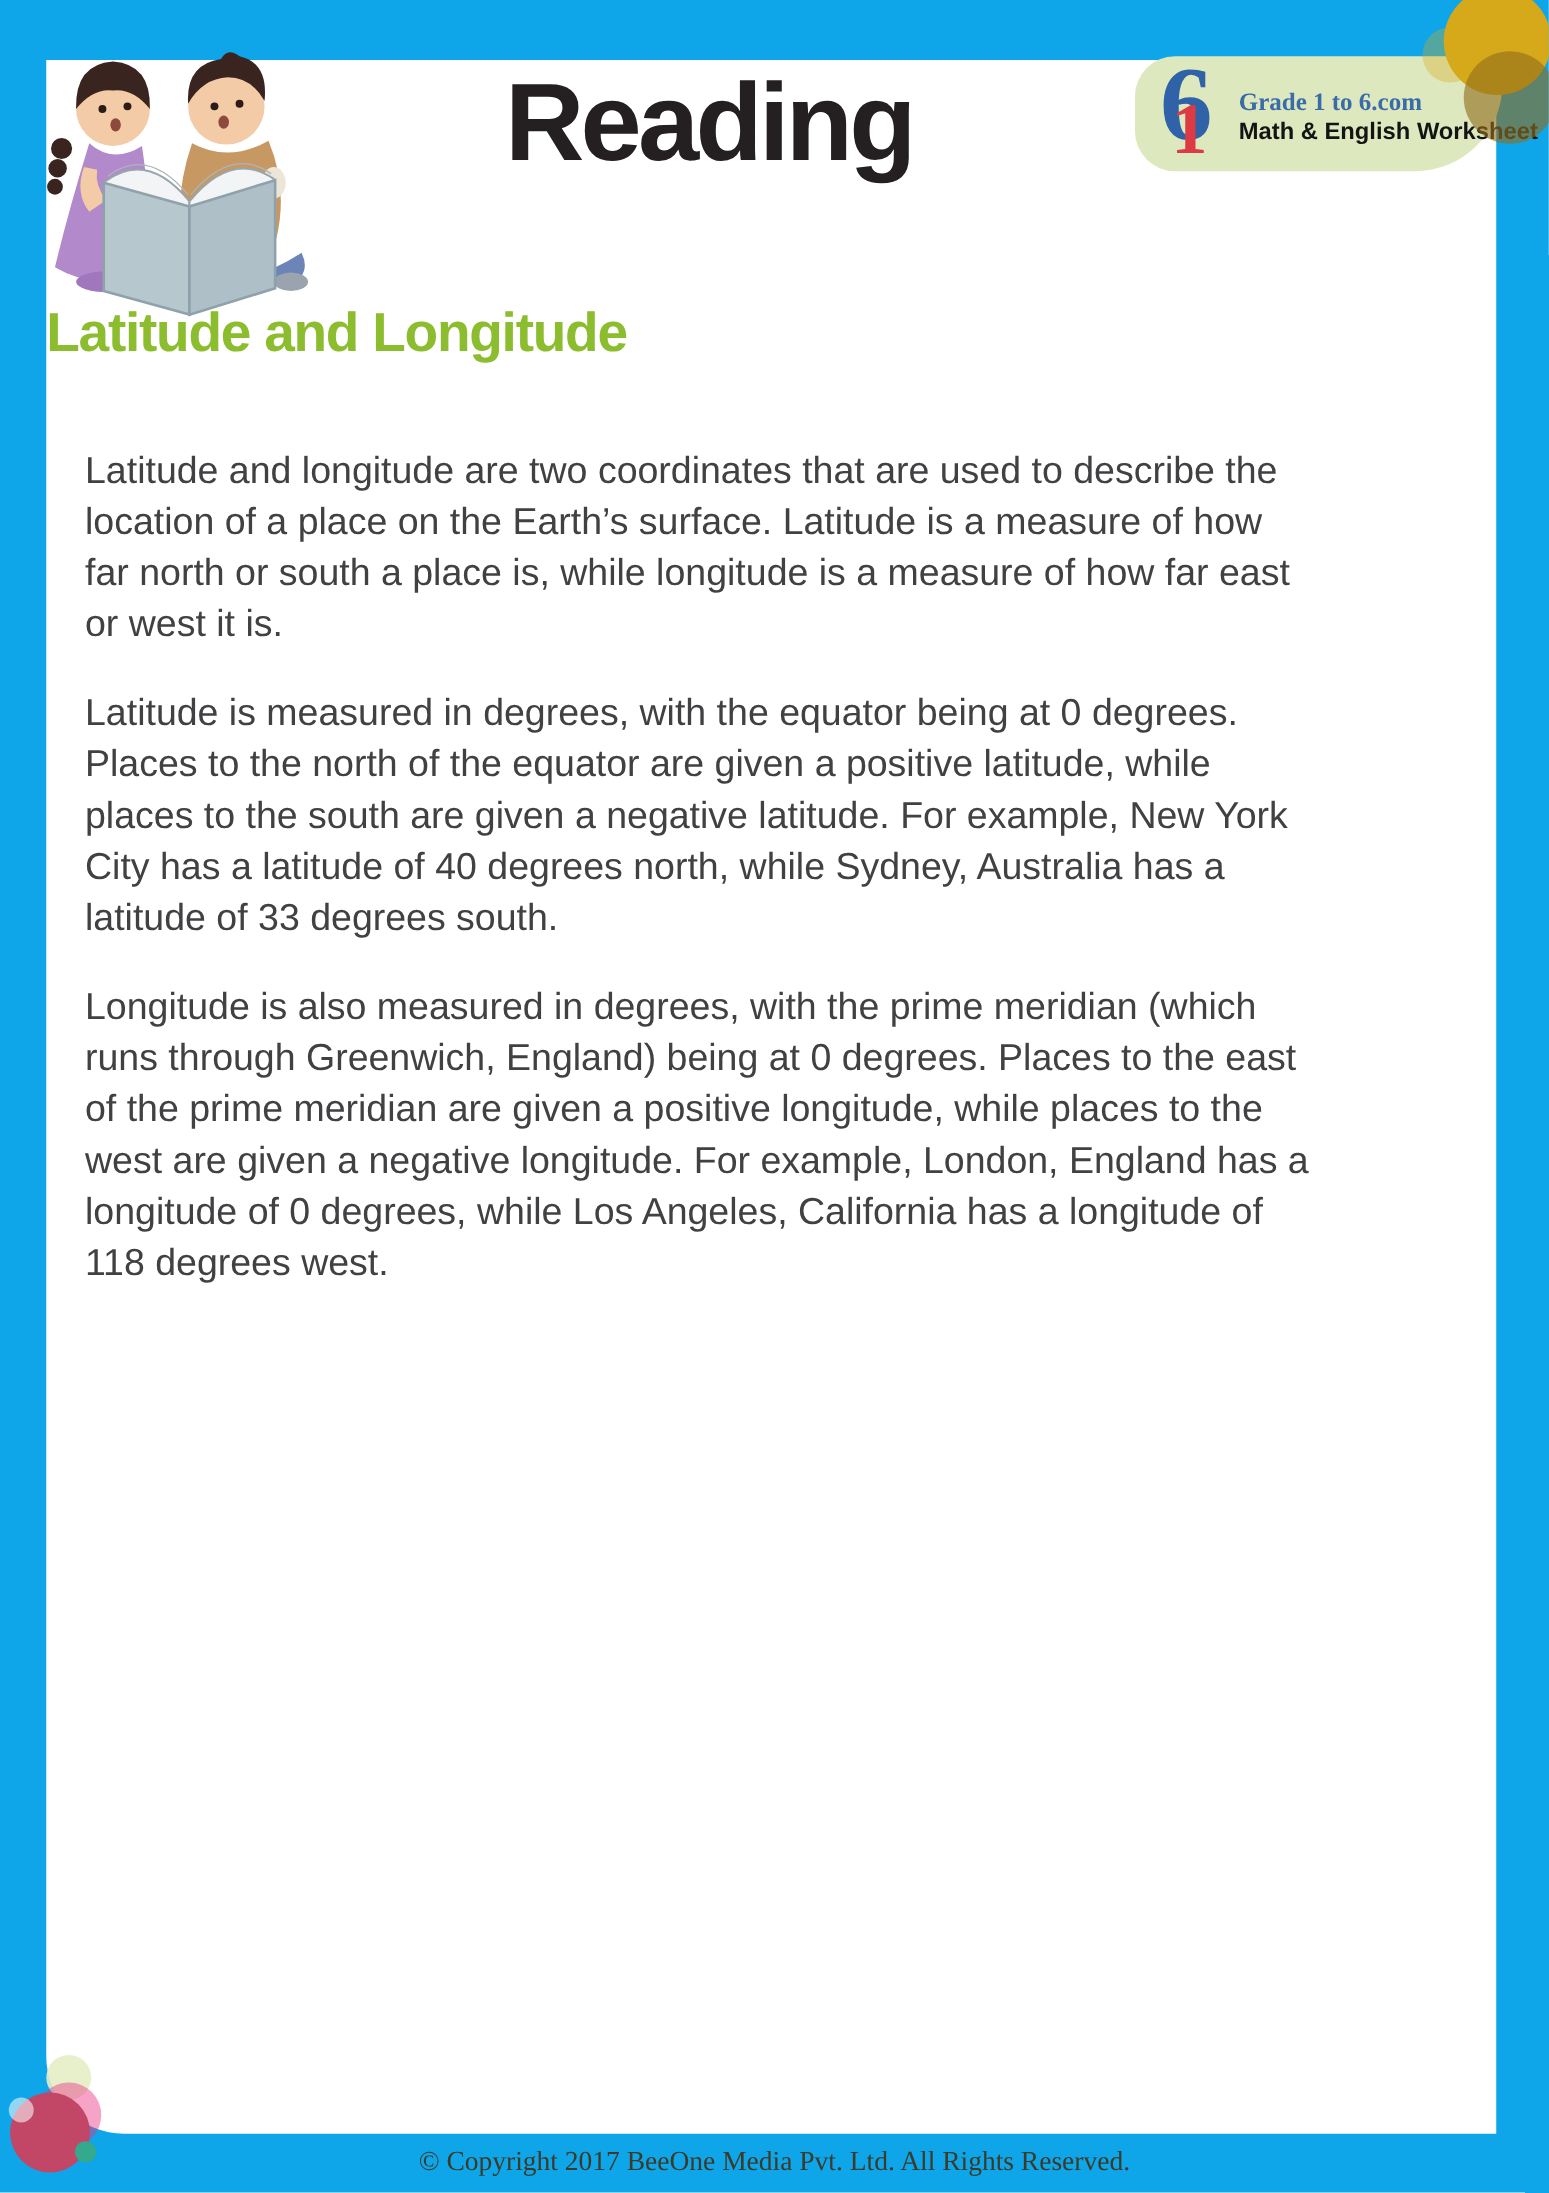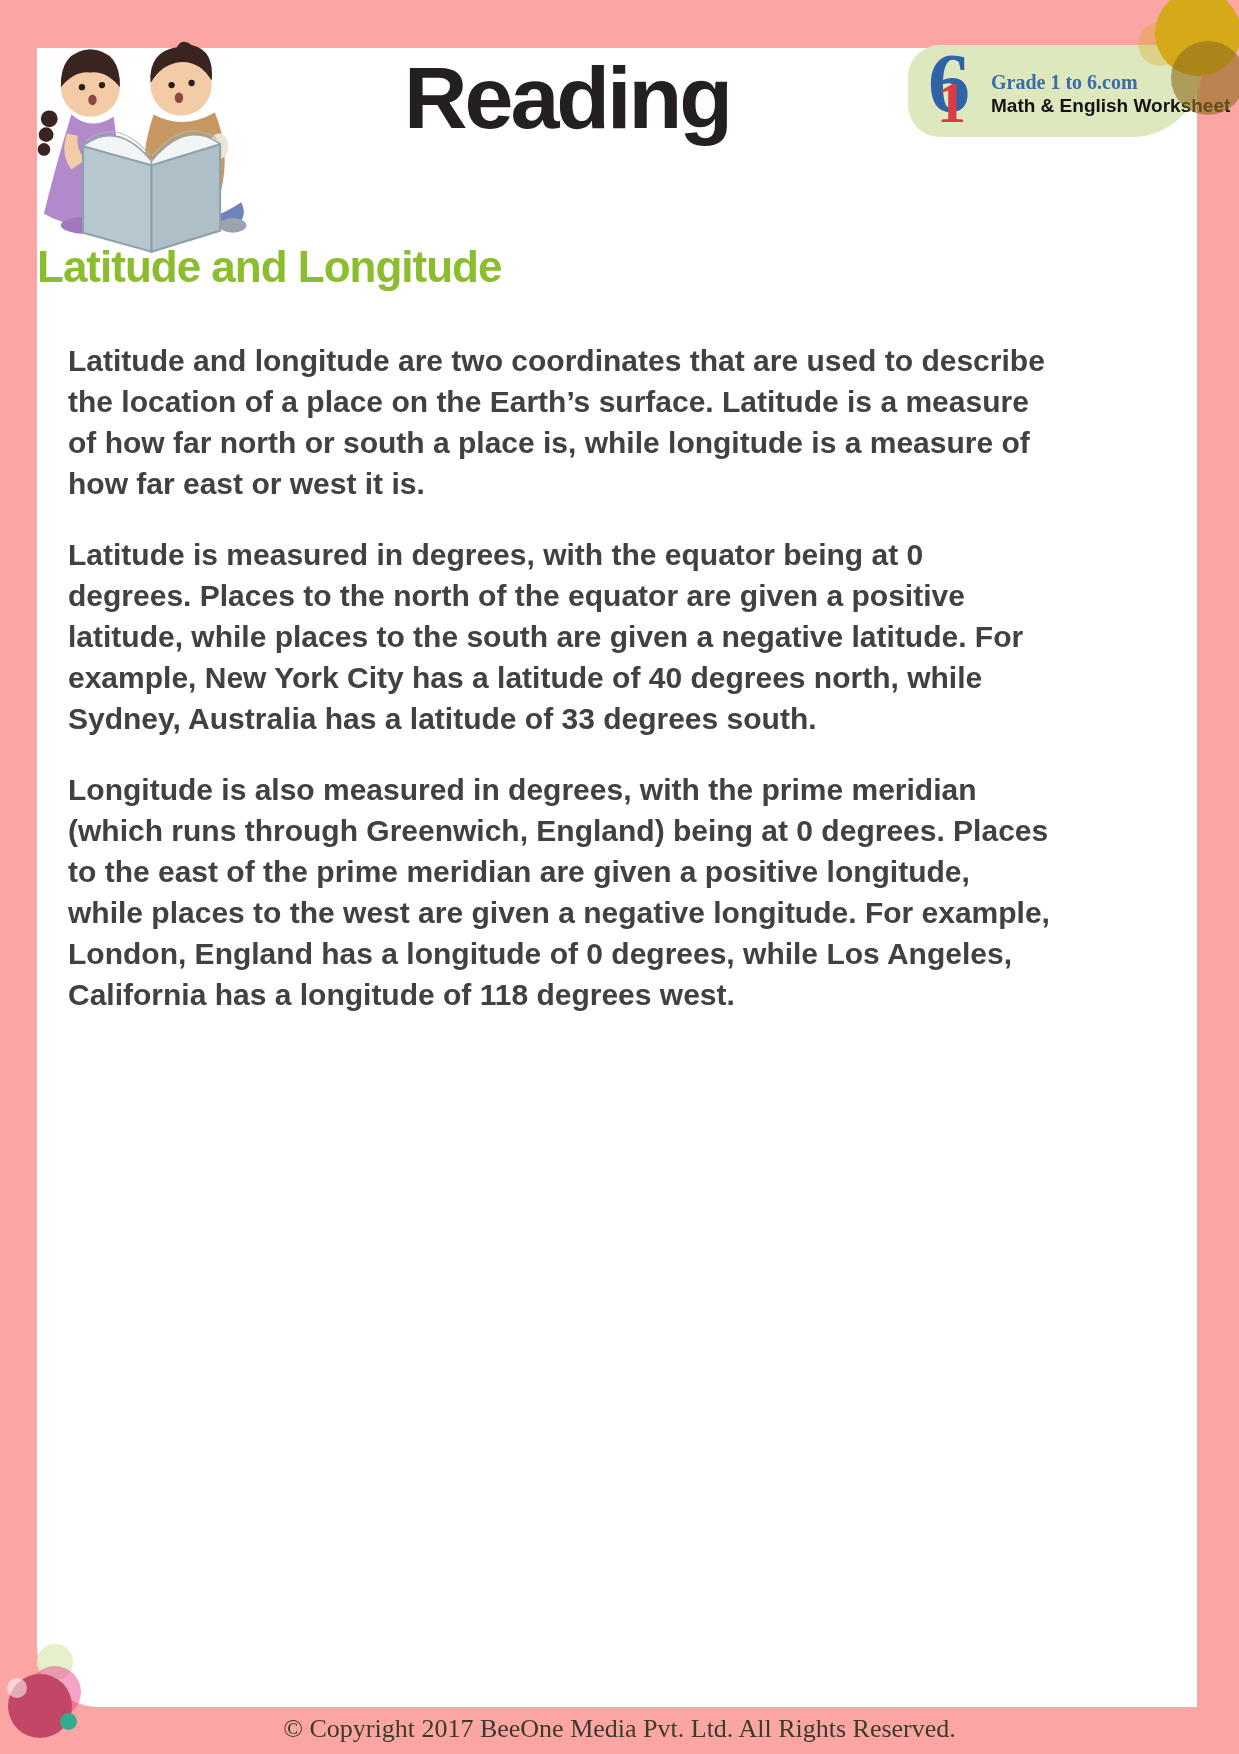--- a/index.html
+++ b/index.html
@@ -1,35 +1,35 @@
 <!DOCTYPE html>
 <html><head>
 <meta charset="utf-8">
 <style>
   html,body { margin:0; padding:0; }
   body { width:1239px; height:1754px; overflow:hidden; font-family:"Liberation Sans", sans-serif; }
 
-  .page { position:relative; width:1239px; height:1754px; background:#fca5a5; overflow:hidden; }
+  .page { position:relative; width:1239px; height:1754px; background:#0ea5e9; overflow:hidden; }
 
   .sheet { position:absolute; left:37px; top:48px; width:1160px; height:1659px;
            background:#ffffff; border-bottom-left-radius:62px; z-index:1; }
 
   
   .kids { position:absolute; left:-12px; top:-16px; width:232px; height:238px; z-index:2; }
 
   
   .header-center { position:absolute; left:0; top:4px; width:1060px; text-align:center; }
   .title-line { font-weight:bold; font-size:88px; line-height:91px; letter-spacing:-3px; color:#242021; }
   .subtitle { position:absolute; left:0; top:194px; width:1060px; text-align:left;
               font-weight:bold; font-size:44px; letter-spacing:-1px; color:#8bbd2f; }
 
   
   .bodytext { position:absolute; left:31px; top:292px; width:985px;
               font-size:30px; line-height:41px; color:#414042; }
-  .bodytext p { margin:0 0 30px 0;font-weight:bold; }
+  .bodytext p { margin:16px 0 30px 0; }
 
   
   .badge { position:absolute; left:908px; top:45px; width:294px; height:92px;
            background:#dde8bf; border-radius:32px 0 70px 32px; z-index:3;
            display:flex; align-items:center; }
   .logo-mark { position:relative; width:58px; height:66px; margin-left:20px; flex:0 0 auto; }
   .logo-six { position:absolute; left:0; top:-16px; font-family:"Liberation Serif",serif;
               font-weight:bold; font-size:84px; line-height:84px; color:#2f62a7; }
   .logo-one { position:absolute; left:9px; top:16px; font-family:"Liberation Serif",serif;
               font-weight:bold; font-size:58px; line-height:58px; color:#dd3b44; }
@@ -44,21 +44,21 @@
   .c-olive     { left:1171px; top:41px;   width:74px; height:74px; background:rgba(146,110,28,0.62); }
   .c-goldfaint { left:1138px; top:22px;   width:44px; height:44px; background:rgba(214,170,30,0.35); }
   .c-crimson   { left:8px;    top:1674px; width:64px; height:64px; background:#c24767; }
   .c-magenta   { left:29px;   top:1666px; width:52px; height:52px; background:rgba(232,50,130,0.45); }
   .c-pale      { left:37px;   top:1644px; width:36px; height:36px; background:rgba(228,238,196,0.9); }
   .c-white     { left:7px;    top:1678px; width:20px; height:20px; background:rgba(255,255,255,0.55); }
   .c-teal      { left:60px;   top:1713px; width:17px; height:17px; background:#35a98e; }
 
   
   .footer { position:absolute; left:0; top:1709px; width:1239px; text-align:center;
-            font-family:"Liberation Serif",serif; font-size:26px; line-height:40px;
+            font-family:"Liberation Serif",serif; font-size:22px; line-height:40px;
             color:#3c3b2a; z-index:2; }
 </style>
 </head>
 <body>
 
 <div class="page">
 
   <div class="sheet">
 
     <svg class="kids" viewBox="0 0 220 225" aria-hidden="true">

